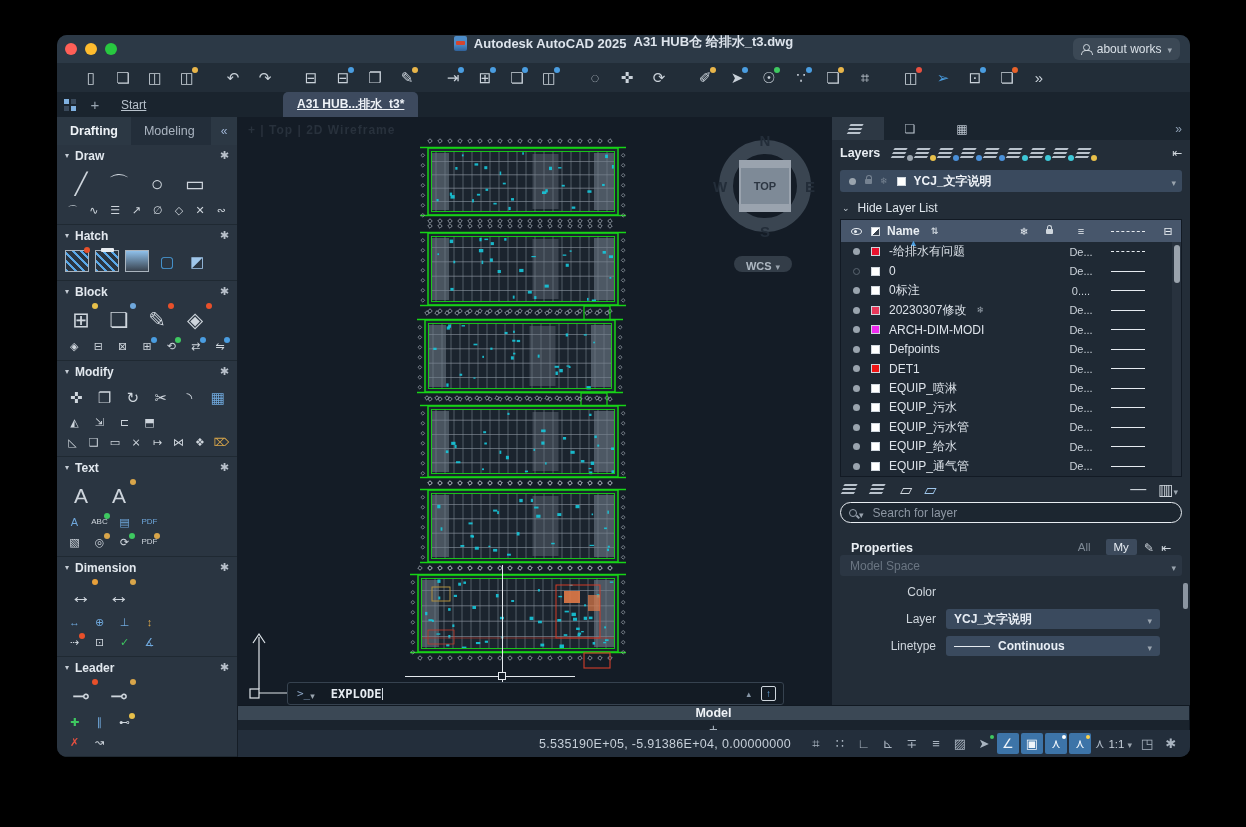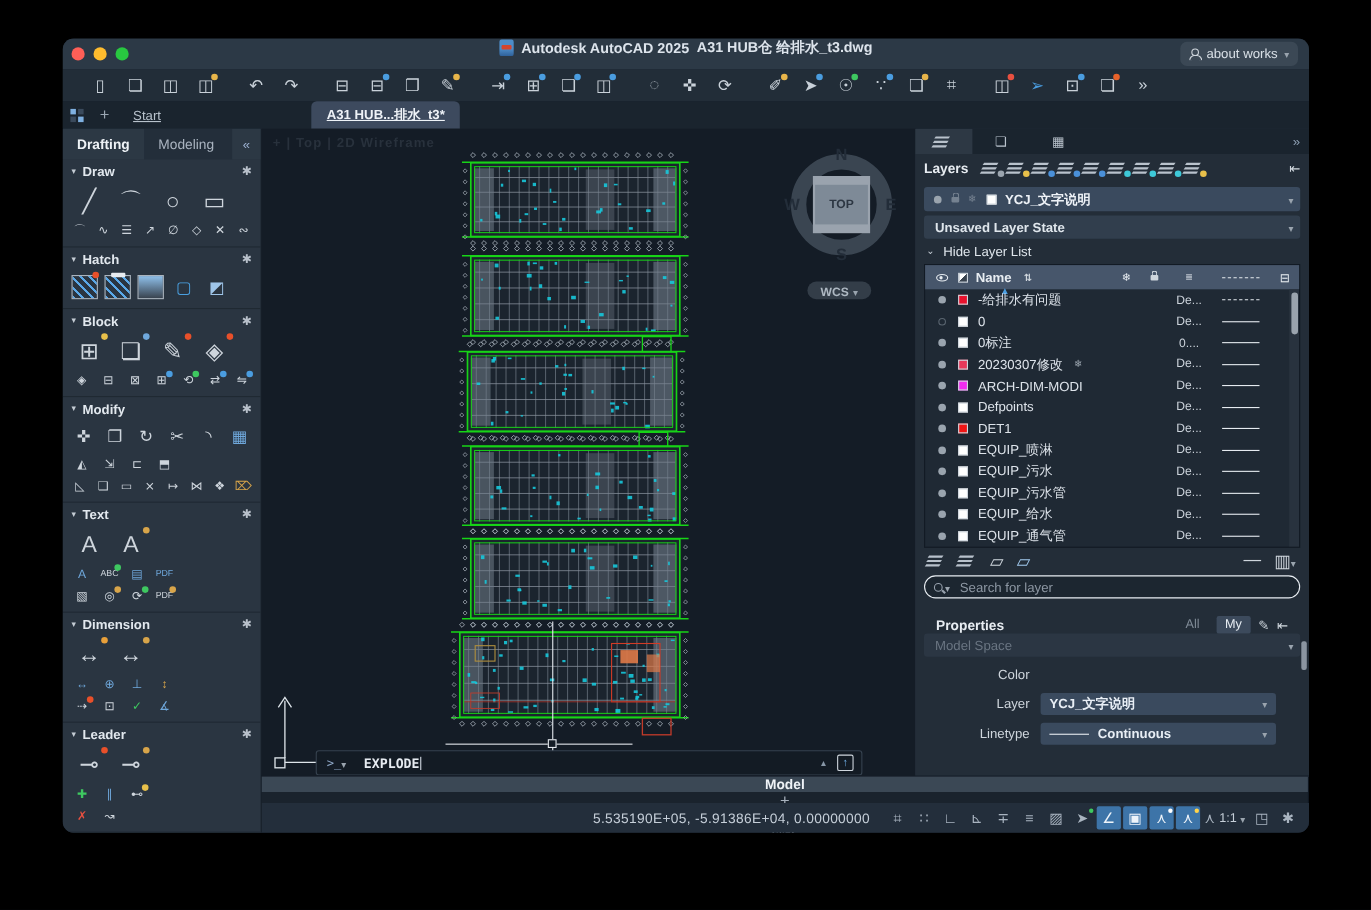--- a/index.html
+++ b/index.html
@@ -3,21 +3,21 @@
 <meta charset="utf-8">
 <style>
   html,body{margin:0;padding:0;background:#000;width:1246px;height:827px;overflow:hidden;
     font-family:"Liberation Sans","DejaVu Sans",sans-serif;-webkit-font-smoothing:antialiased;}
   *{box-sizing:border-box;}
   #win{position:absolute;left:57px;top:35px;width:1133px;height:722px;background:#1d2631;
     border-radius:10px;overflow:hidden;box-shadow:0 18px 50px rgba(0,0,0,.7);}
   
   #titlebar{position:absolute;left:0;top:0;width:100%;height:28px;background:#2c3946;display:flex;align-items:center;}
   .tl{width:12px;height:12px;border-radius:50%;margin-left:8px;}
-  #title-center{position:absolute;left:0;right:0;top:0;height:16px;display:flex;align-items:center;justify-content:center;
+  #title-center{position:absolute;left:0;right:0;top:0;height:16px;display:flex;align-items:flex-end;justify-content:center;
     gap:7px;color:#dde4ec;font-size:13px;font-weight:bold;pointer-events:none;}
   .dwgicon{width:13px;height:15px;border-radius:2px;background:linear-gradient(180deg,#4d8cc8 55%,#2f619a);position:relative;}
   .dwgicon:after{content:"";position:absolute;left:2px;top:5px;right:2px;height:4px;background:#d4452e;border-radius:1px;}
   #account{position:absolute;right:10px;top:3px;height:22px;background:#3b4855;border-radius:6px;display:flex;
     align-items:center;padding:0 8px;gap:6px;color:#d9e0e7;font-size:12px;}
   .person{width:10px;height:11px;position:relative;}
   .person:before{content:"";position:absolute;left:2.5px;top:0;width:5px;height:5px;border:1.2px solid #cfd6dd;border-radius:50%;}
   .person:after{content:"";position:absolute;left:0;bottom:0;width:10px;height:4px;border:1.2px solid #cfd6dd;border-bottom:0;border-radius:5px 5px 0 0;}
   
   #toolbar{position:absolute;left:0;top:28px;width:100%;height:29px;background:#222d38;display:flex;align-items:center;padding-left:24px;}
@@ -1495,24 +1495,20 @@
       <span class="autohide">⇤</span>
     </div>
     <div id="curlayer" class="combo">
       <span class="dot" style="margin-left:9px;"></span>
       <span class="padlock dim" style="margin-left:9px;"></span>
       <span class="dim" style="margin-left:8px;font-size:9px;color:#cfd6dd;">❄</span>
       <span class="swatch" style="margin-left:9px;background:#fff;"></span>
       <span class="name">YCJ_文字说明</span>
       <span class="chev mr6"></span>
     </div>
-    <div id="statecombo" class="combo">
-      <span class="name">Unsaved Layer State</span>
-      <span class="chev mr6"></span>
-    </div>
     <div id="hidelist">
       <span class="c">⌄</span>
       <span>Hide Layer List</span>
     </div>
     <div id="ltable">
       <div id="lt-head">
         <span class="col-eye">
             <span class="eye"></span>
           </span>
         <span class="col-name">

